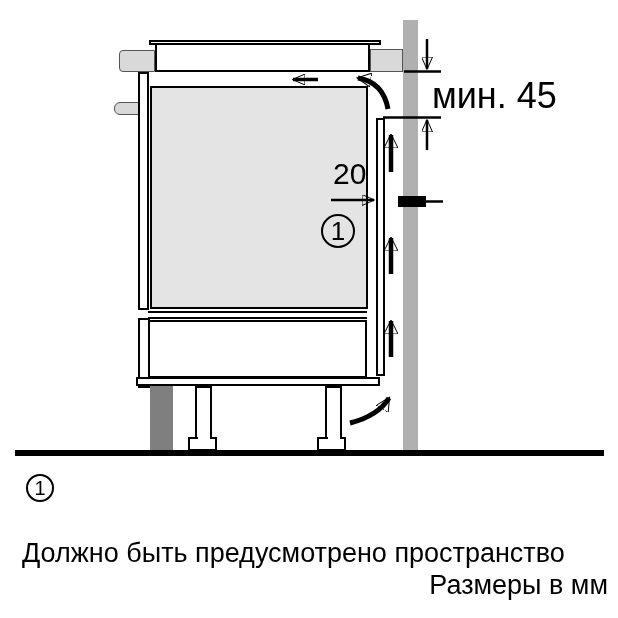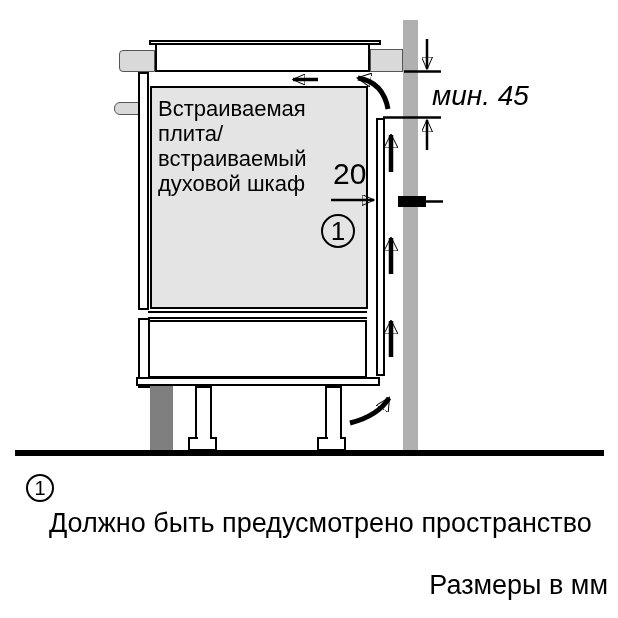--- a/index.html
+++ b/index.html
@@ -23,26 +23,26 @@
   .plinth-dark{left:150px;top:386px;width:23px;height:65px;background:#7f7f7f;z-index:2;}
   .leg-col{width:17px;height:53px;top:386px;background:#fff;border:2px solid #000;z-index:3;}
   .leg-foot{width:29px;height:14px;top:437px;background:#fff;border:2px solid #000;z-index:3;}
   .leg-patch{width:12px;height:5px;top:436px;background:#fff;z-index:4;}
   .panel-strip{left:376px;top:118px;width:9px;height:258px;background:#fff;border:2px solid #000;z-index:3;}
   .wall{left:403px;top:20px;width:15px;height:432px;background:#b0b0b0;z-index:1;}
   .floor{left:15px;top:450px;width:589px;height:6px;background:#000;z-index:6;}
   
   .oven-label{left:158px;top:96px;width:200px;font-size:22px;line-height:25px;z-index:7;}
   .dim20{left:333px;top:159px;font-size:30px;line-height:30px;z-index:7;}
-  .min45{left:432px;top:82px;font-size:28px;line-height:28px;z-index:7;white-space:nowrap;font-style:italic;}
+  .min45{left:432px;top:82px;font-size:36px;line-height:28px;z-index:7;white-space:nowrap;}
   .circle-marker{left:321px;top:214px;width:34px;height:34px;border:2.5px solid #000;border-radius:50%;
     display:flex;align-items:center;justify-content:center;font-size:26px;z-index:7;}
   .foot-circle{left:26px;top:474px;width:28px;height:28px;border:2px solid #000;border-radius:50%;
     display:flex;align-items:center;justify-content:center;font-size:20px;z-index:7;}
-  .caption-1{left:22px;top:507px;width:560px;font-size:27px;line-height:33px;z-index:7;margin-left:27px;}
+  .caption-1{left:22px;top:537px;width:560px;font-size:27px;line-height:33px;z-index:7;}
   .caption-2{left:22px;top:540px;width:560px;font-size:27px;line-height:33px;z-index:7;}
   .units-note{left:300px;top:569px;width:308px;font-size:27px;line-height:33px;text-align:right;z-index:7;}
   
   .overlay{position:absolute;left:0;top:0;width:618px;height:618px;z-index:10;pointer-events:none;}
   .overlay line,.overlay path{stroke:#000;fill:none;}
 </style>
 </head>
 <body>
 
 <div id="canvas">
@@ -95,26 +95,20 @@
     <line x1="404" y1="71.5" x2="441" y2="71.5" stroke-width="2.5"></line>
     <line x1="383" y1="117.5" x2="441" y2="117.5" stroke-width="2.5"></line>
     <line x1="427" y1="39" x2="427" y2="69" stroke-width="2.5" marker-end="url(#mdim)"></line>
     <line x1="427" y1="150" x2="427" y2="120" stroke-width="2.5" marker-end="url(#mdim)"></line>
 
     <line x1="331" y1="200" x2="374" y2="200" stroke-width="2.5" marker-end="url(#mdim)"></line>
     <line x1="398" y1="201.5" x2="426" y2="201.5" stroke="#ffffff" stroke-width="11"></line>
     <line x1="443" y1="201.5" x2="403" y2="201.5" stroke-width="2.5" marker-end="url(#mdim)"></line>
   </svg>
 
-  <div class="abs oven-label">
-    <div>Встраиваемая</div>
-    <div>плита/</div>
-    <div>встраиваемый</div>
-    <div>духовой шкаф</div>
-  </div>
 
   <div class="abs dim20">20</div>
   <div class="abs min45">мин. 45</div>
   <div class="abs circle-marker">1</div>
 
   <div class="abs foot-circle">1</div>
   <div class="abs caption-1">Должно быть предусмотрено пространство</div>
   <div class="abs units-note">Размеры в мм</div>
 
 </div>

